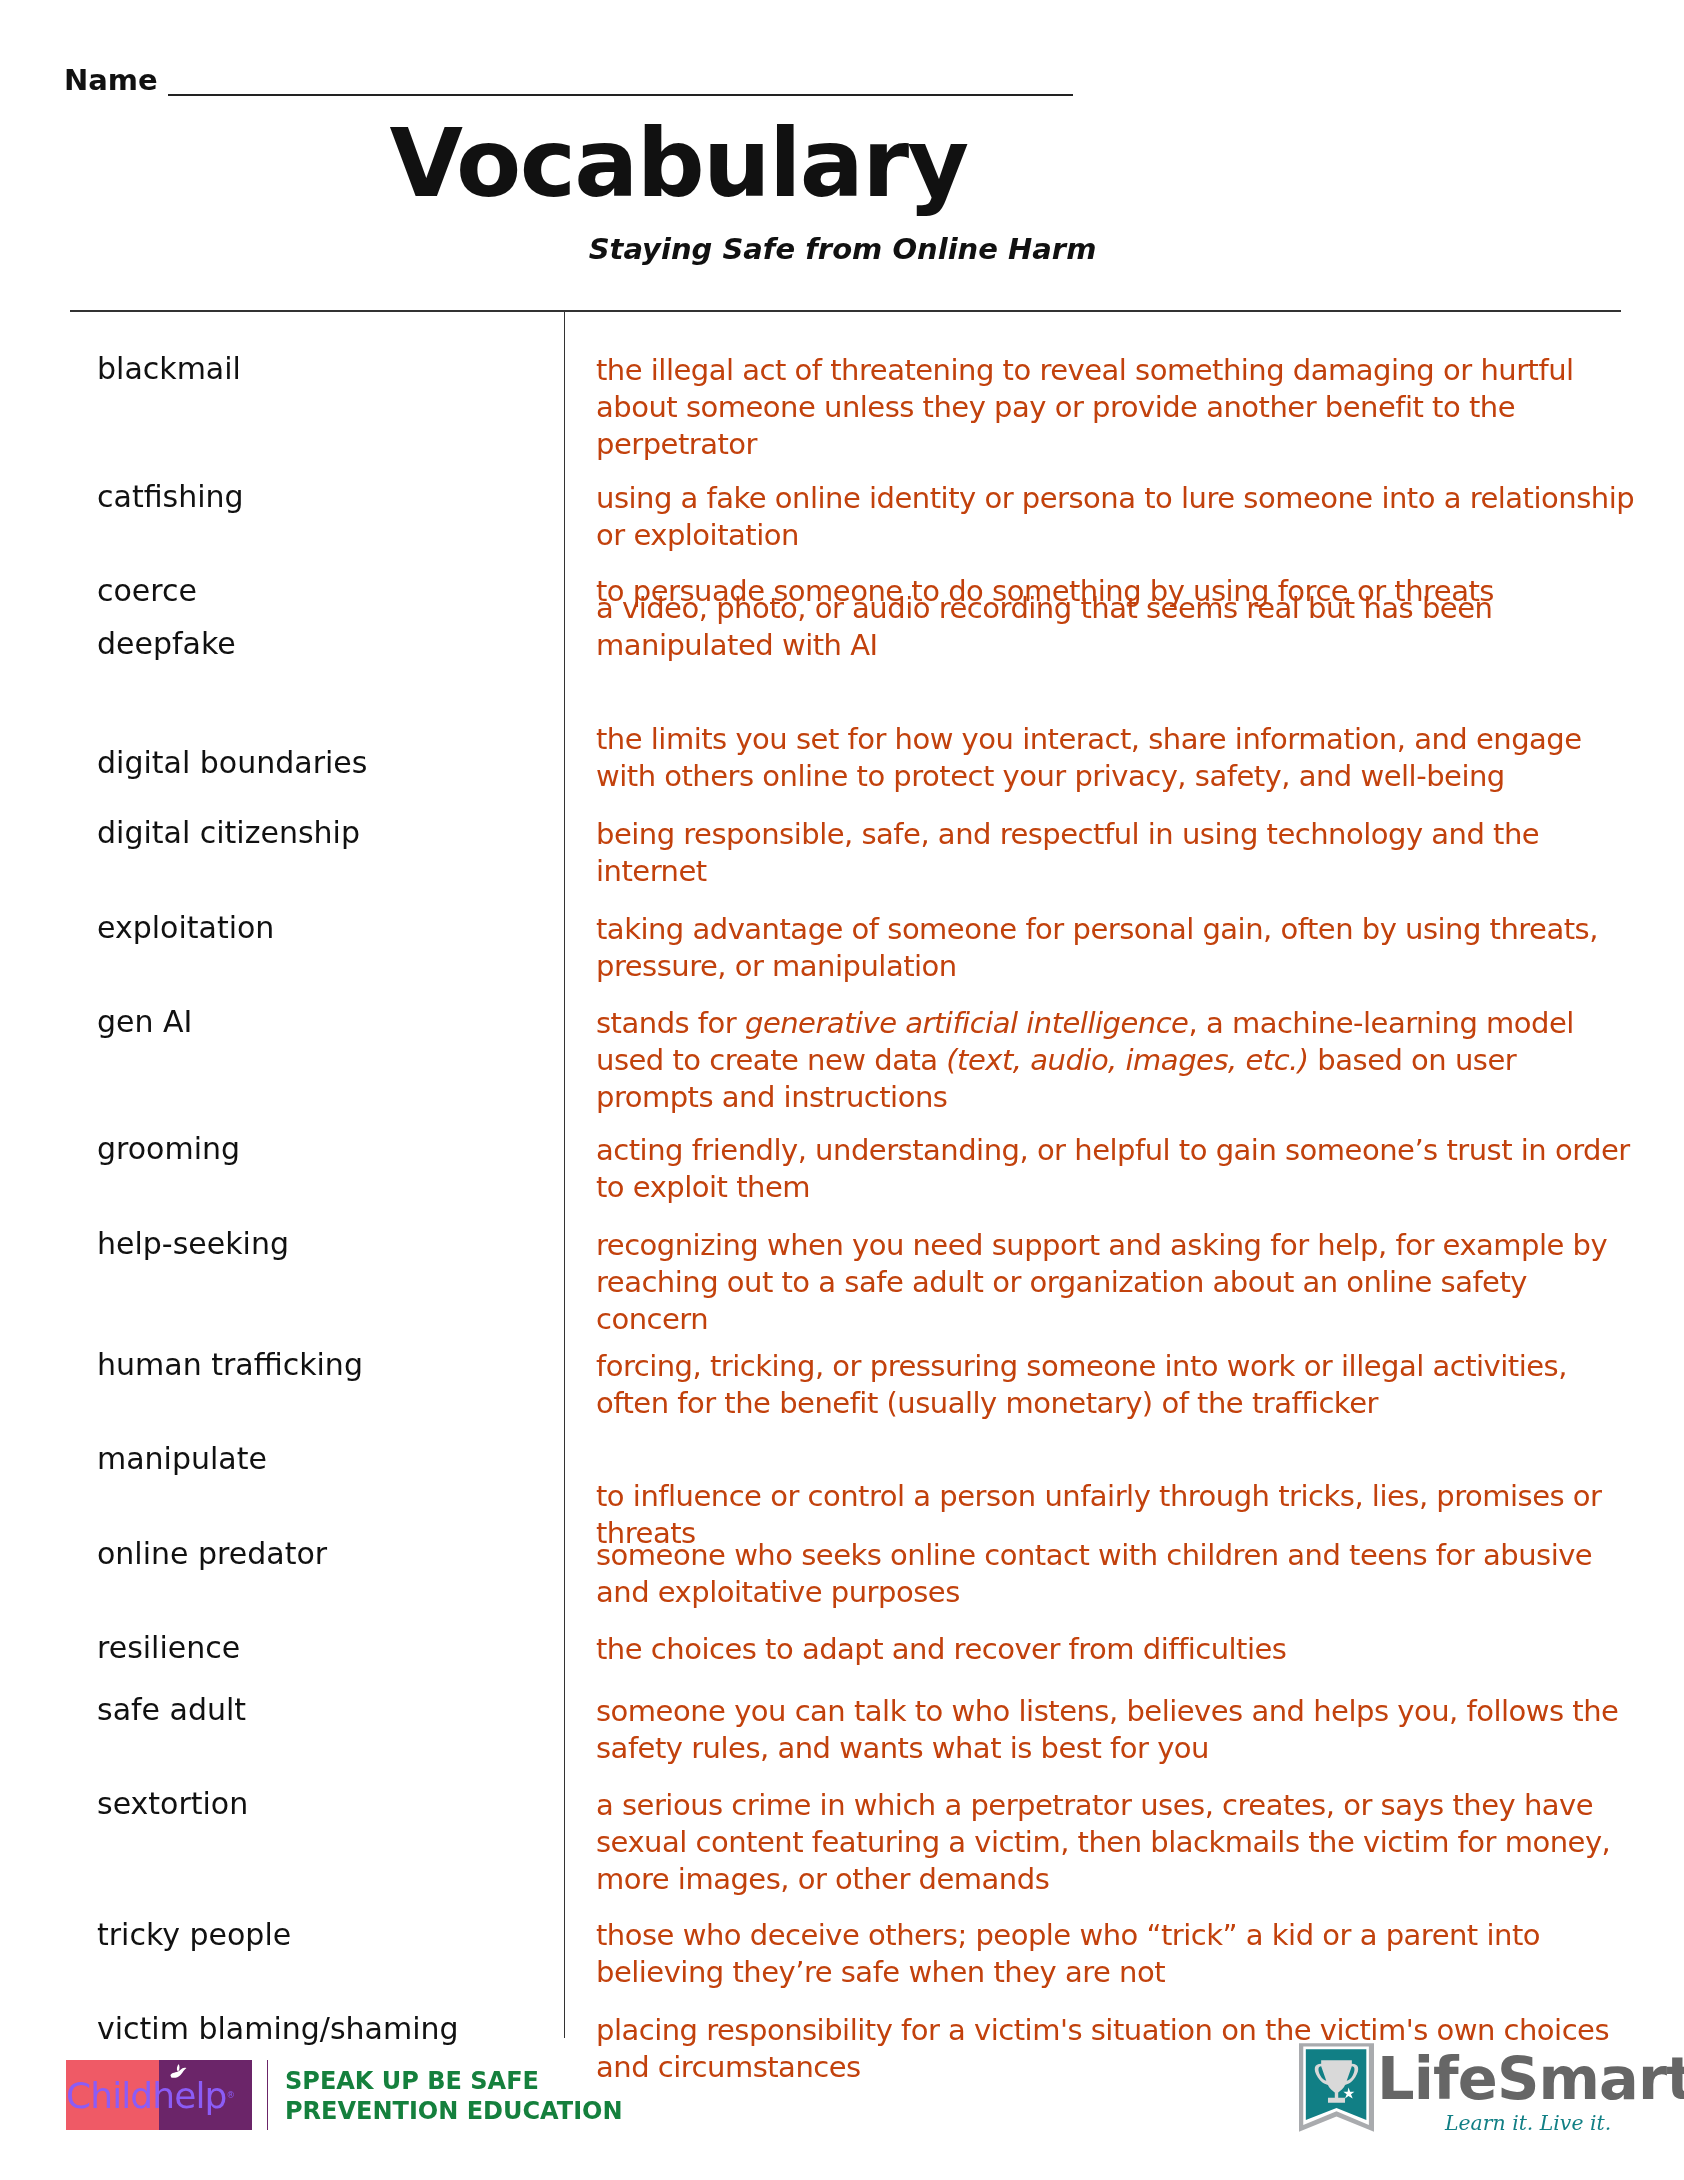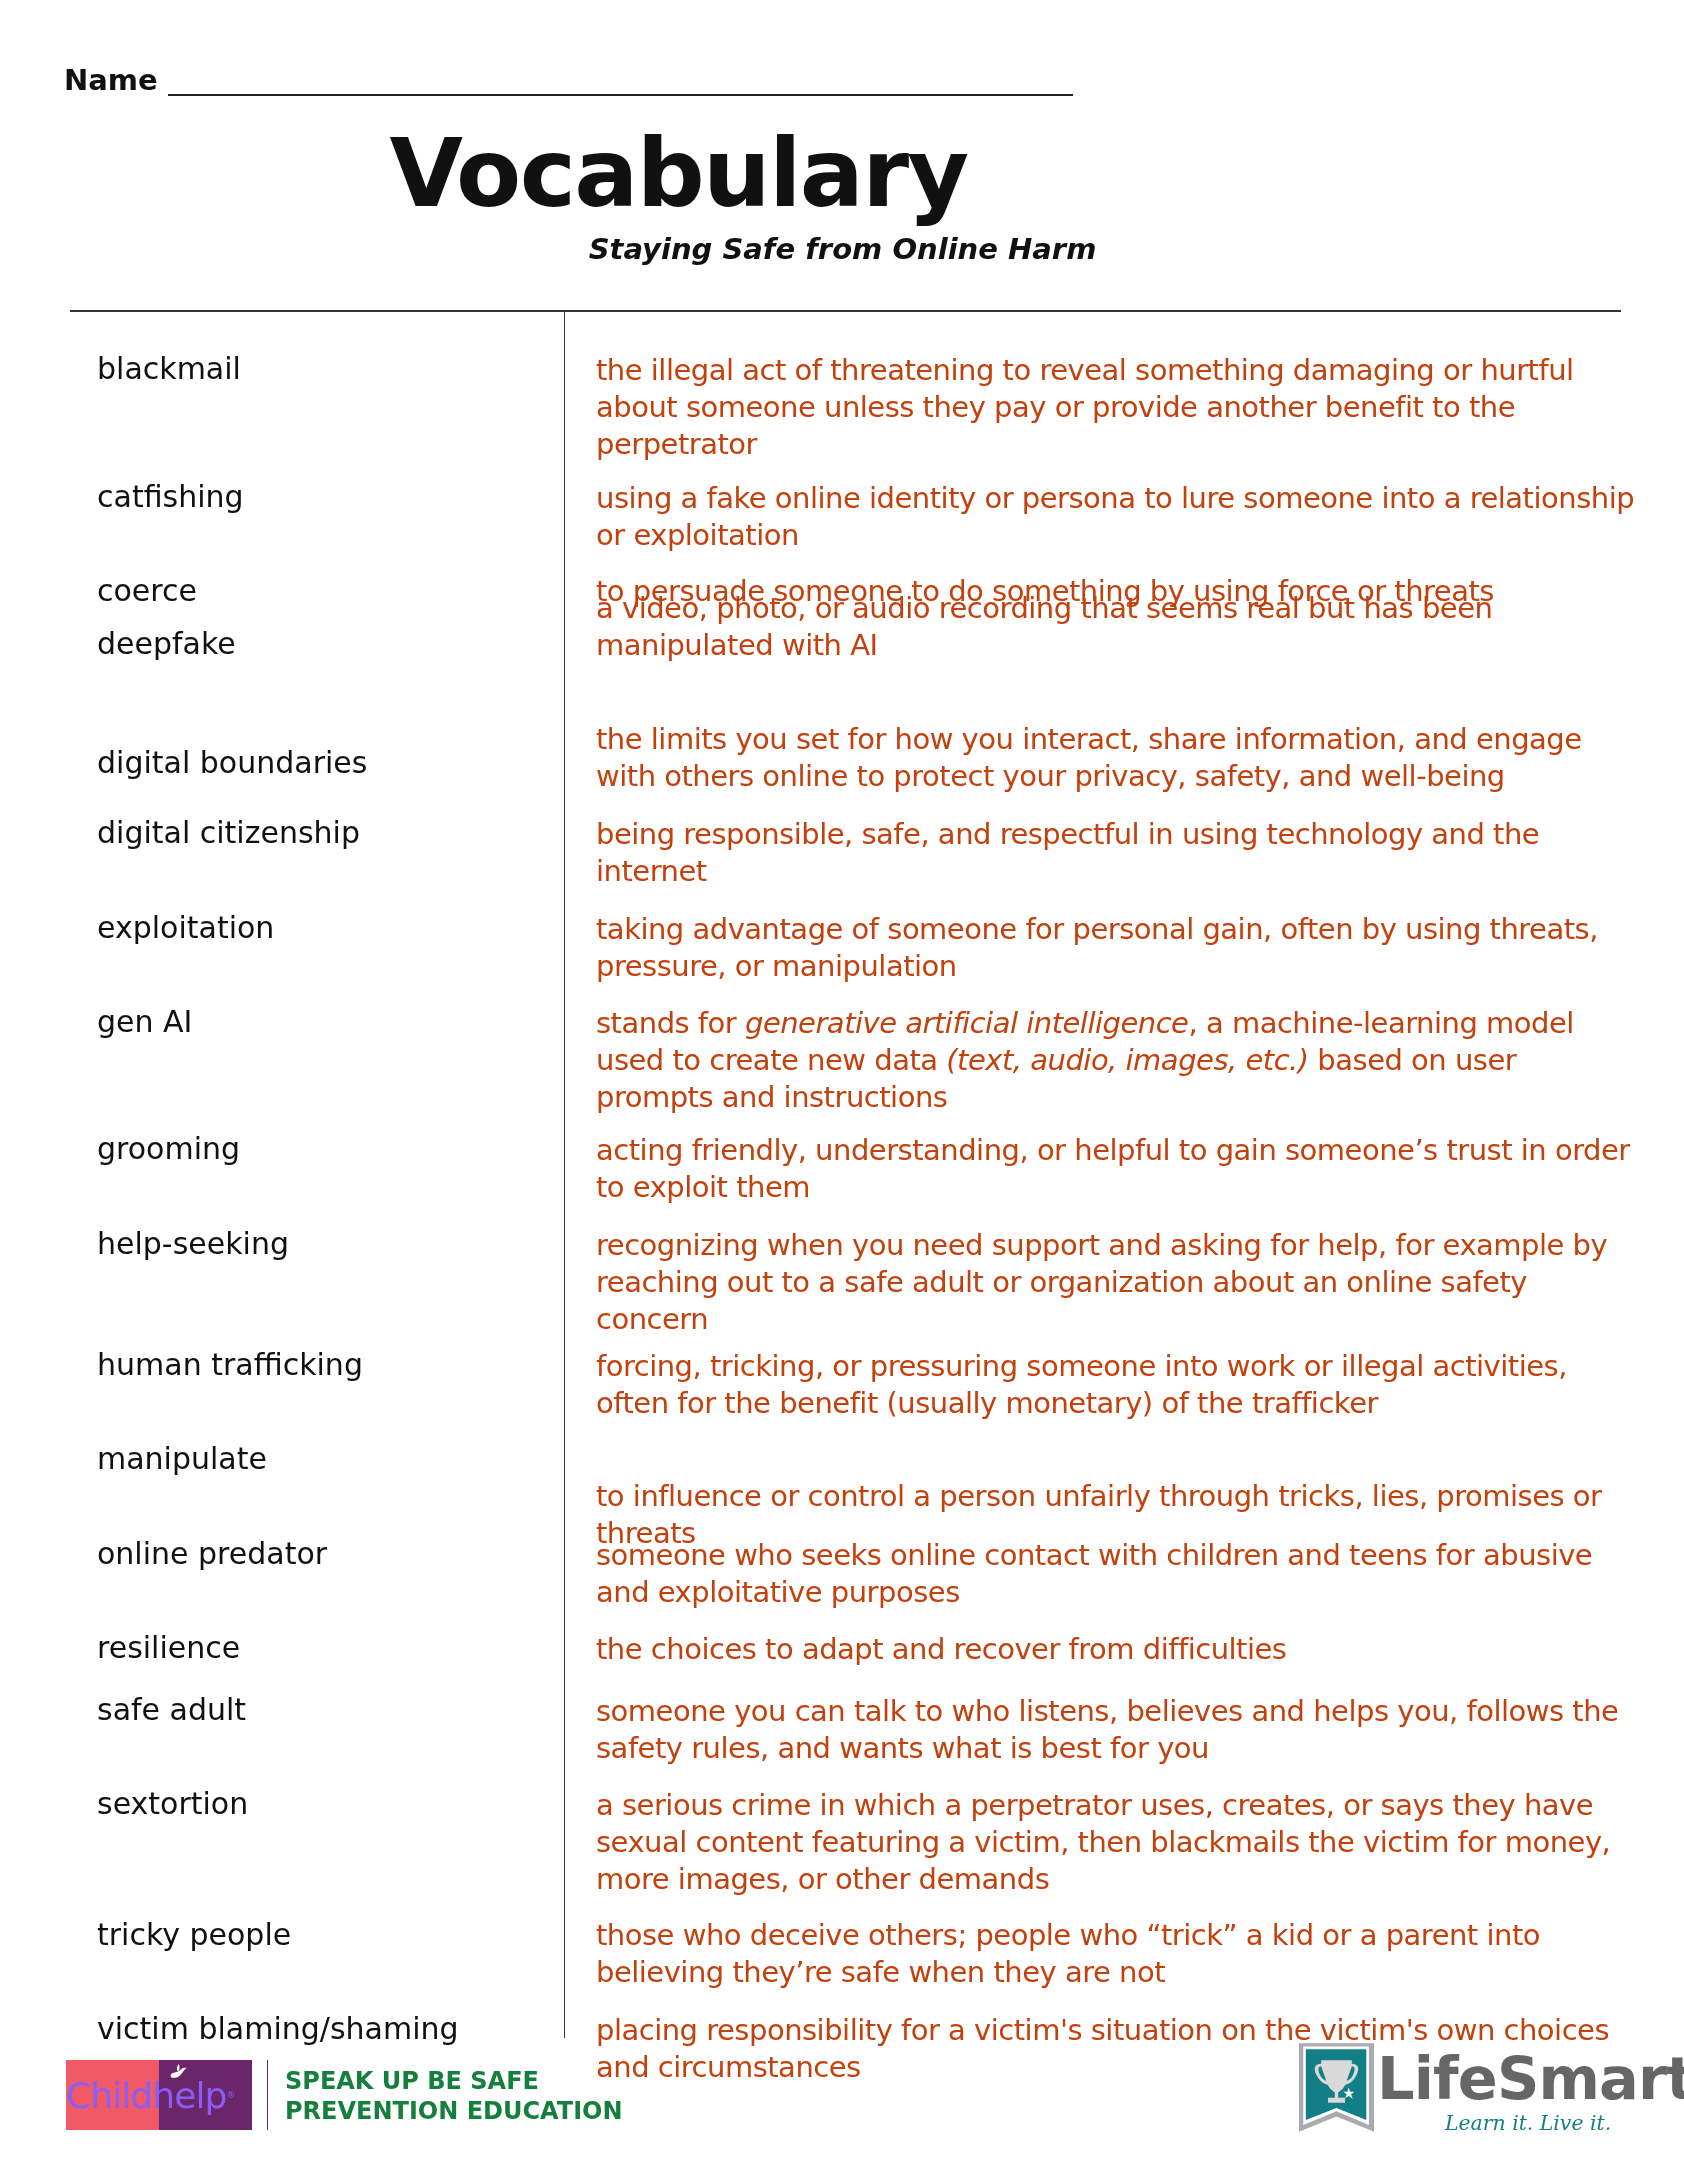--- a/index.html
+++ b/index.html
@@ -1,20 +1,20 @@
 <!DOCTYPE html>
 <html style="font-size:13.6px"><head>
 <meta charset="utf-8">
 <style>
   html, body { margin: 0; padding: 0; background: #ffffff; }
   body { width: 1685px; height: 2181px; position: relative; overflow: hidden; font-family: "DejaVu Sans", sans-serif; color: #111; }
   .abs { position: absolute; }
   #name-label { left: 64px; top: 63px; font-size: 29px; font-weight: bold; }
   #name-line { left: 168px; top: 94px; width: 905px; height: 0; border-top: 2.6px solid #222; }
-  #title { left: 0; width: 1357px; top: 118px; text-align: center; font-size: 95px; font-weight: bold; letter-spacing: -1.7px; line-height: 111px; }
+  #title { left: 0; width: 1357px; top: 108px; text-align: center; font-size: 95px; font-weight: bold; letter-spacing: -1.7px; line-height: 111px; }
   #subtitle { left: 0; width: 1685px; top: 232px; text-align: center; font-size: 29px; font-weight: bold; font-style: italic; }
   #hrule { left: 70px; top: 310px; width: 1551px; height: 0; border-top: 2.6px solid #333; }
   #vrule { left: 564px; top: 312px; width: 0; height: 1726px; border-left: 1.7px solid #333; }
   .term { left: 97px; font-size: 30px; font-weight: normal; line-height: 37px; white-space: nowrap; }
   .def { left: 596px; width: 1039px; font-size: 29px; line-height: 37px; color: #c2410c; letter-spacing: -0.5px; }
   .def em { font-style: italic; }
   
   #childhelp { left: 66px; top: 2060px; width: 186px; height: 70px; display: flex; }
   #childhelp .pink { width: 93px; height: 70px; background: #ef5a66; }
   #childhelp .purple { width: 93px; height: 70px; background: #6b2569; position: relative; }

